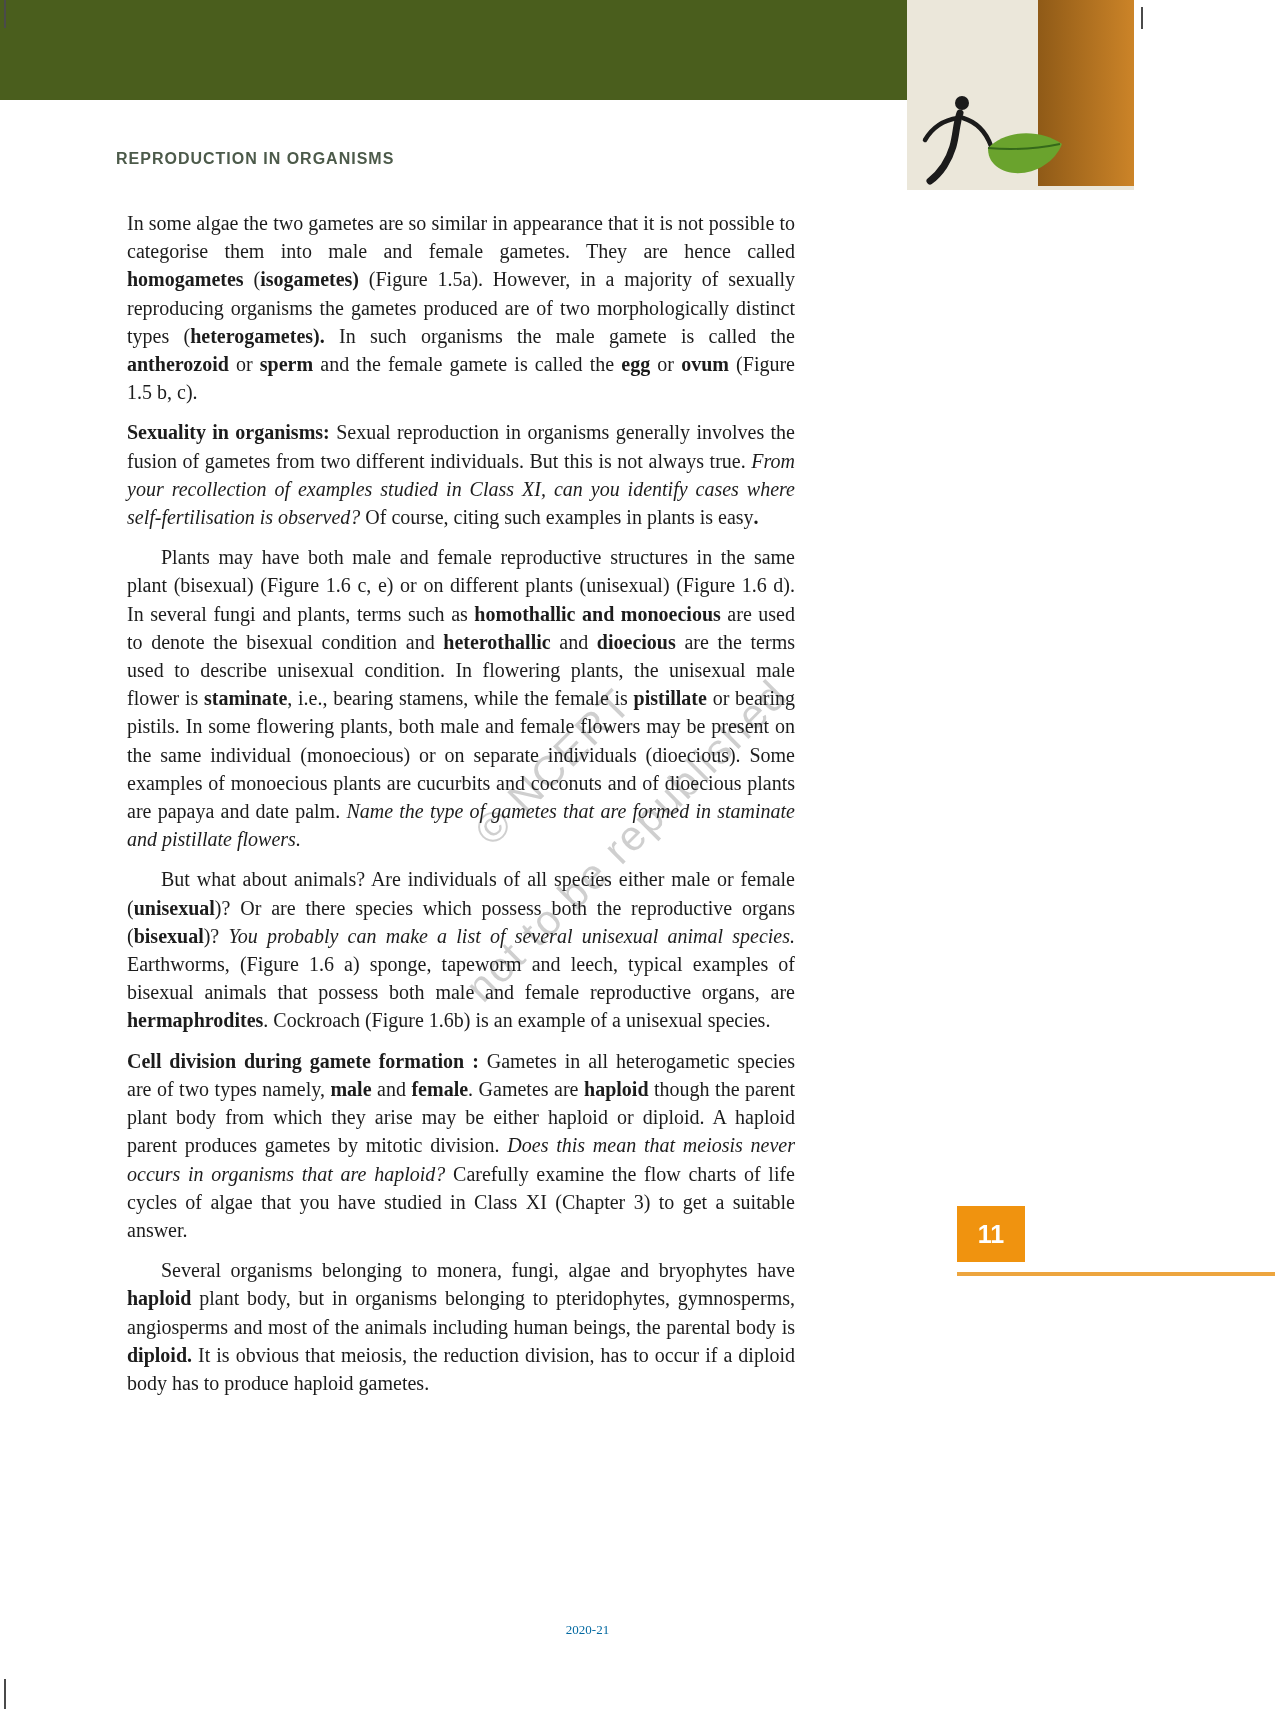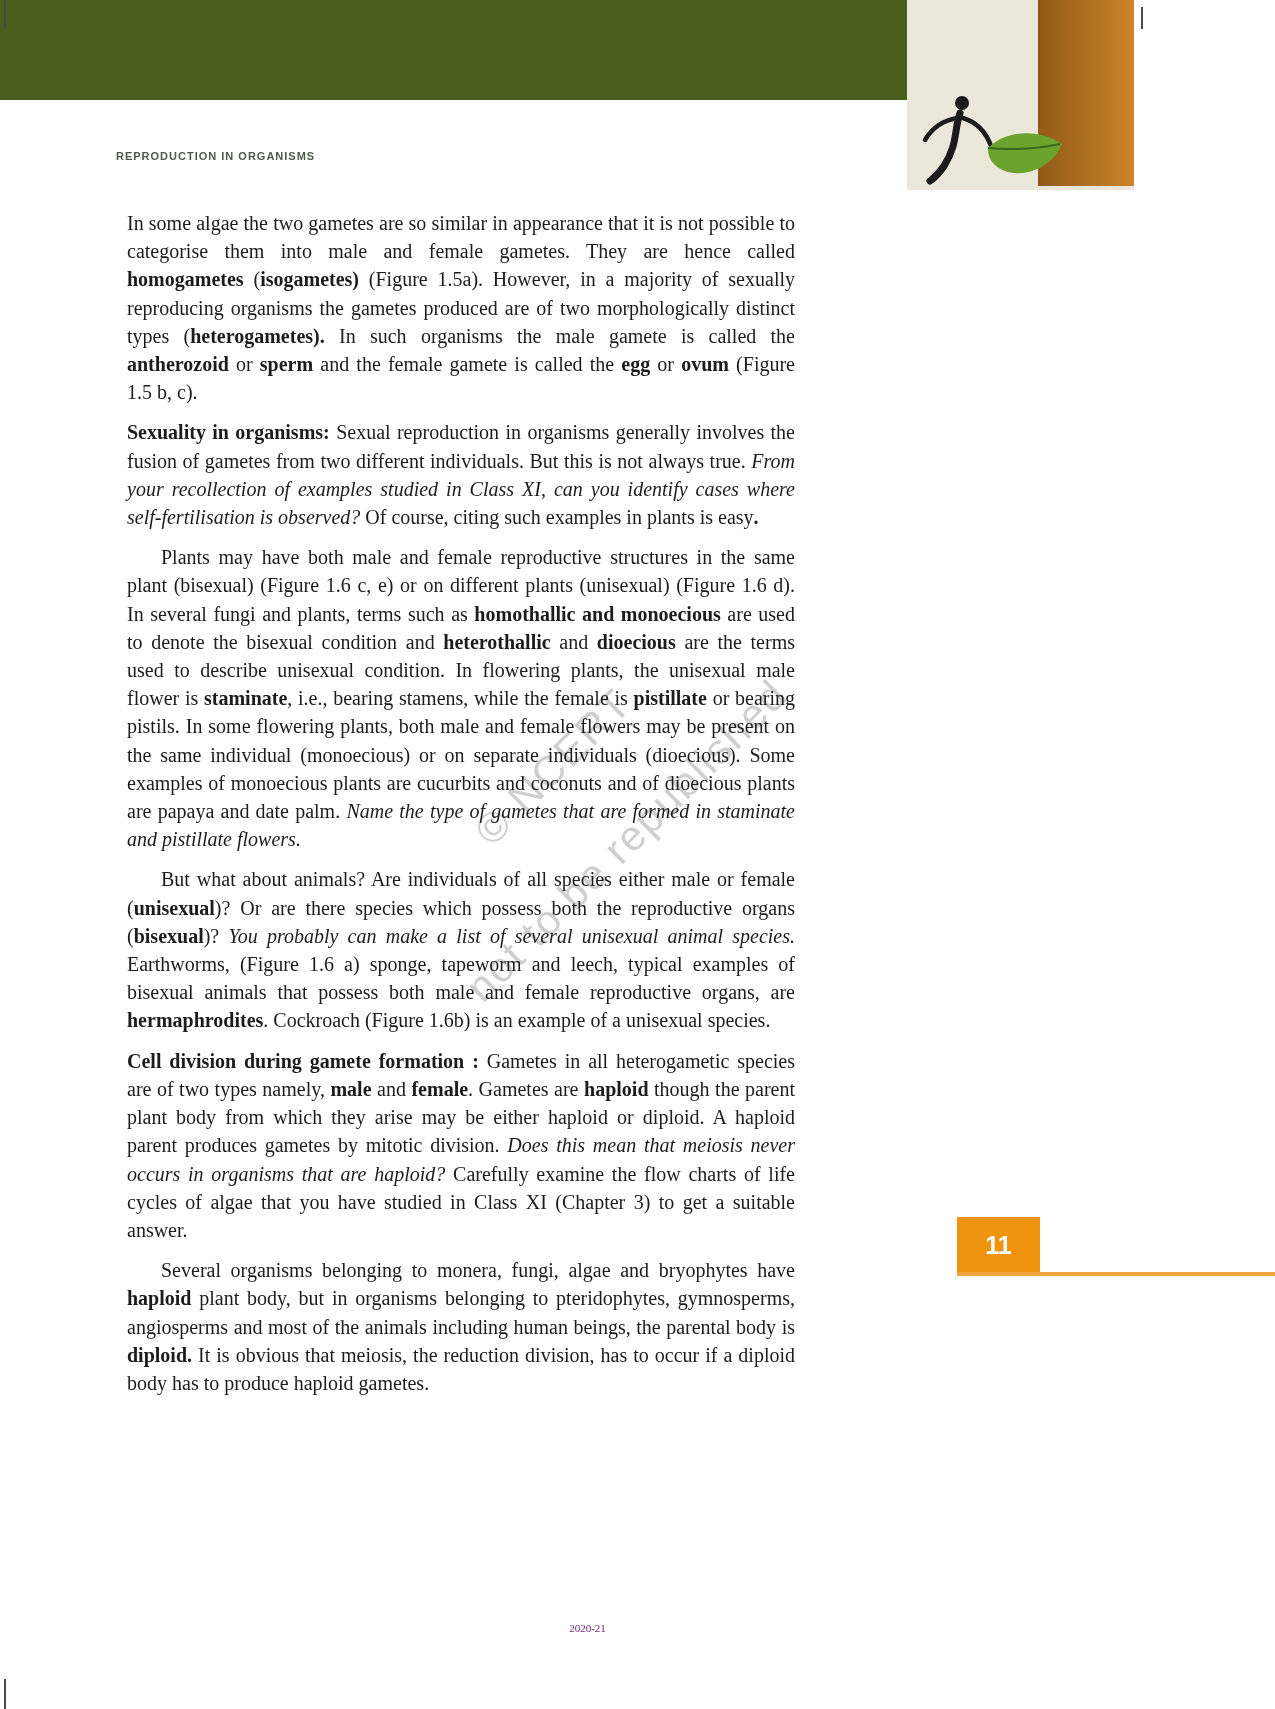--- a/index.html
+++ b/index.html
@@ -21,21 +21,21 @@
   .regmark { position:absolute; background:#4a4a4a; }
   .regmark.tl { left:4px;    top:0;      width:2px; height:28px; }
   .regmark.bl { left:4px;    top:1679px; width:2px; height:30px; }
   .regmark.tr { left:1141px; top:7px;    width:2px; height:22px; }
 
   .logo { position:absolute; left:900px; top:92px; width:170px; height:100px; }
 
   .header-label {
     position:absolute; left:116px; top:150px;
     font-family:"Liberation Sans", sans-serif; font-weight:bold;
-    font-size:11px; letter-spacing:1px;
+    font-size:16px; letter-spacing:1px;
     color:var(--header-label,#4c5a4a);
   }
 
   
   .watermark {
     position:absolute; left:260px; top:700px; width:660px;
     transform:rotate(-45deg);
     text-align:center;
     font-family:"Liberation Sans", sans-serif;
     font-size:42px; line-height:104px; letter-spacing:2px;
@@ -48,33 +48,33 @@
     font-size:20px; line-height:28.2px; text-align:justify;
     color:var(--body-text,#1c1c1c);
   }
   .article p { margin:12px; }
   .article p.indent { text-indent:34px; }
   .article p.spaced { margin-top:9px; }
   .b { font-weight:bold; }
   .i { font-style:italic; }
 
   .pagenum-box {
-    position:absolute; left:957px; top:1206px; width:83px; height:56px;
+    position:absolute; left:957px; top:1206px; width:68px; height:56px;
     background:var(--pagenum-orange,#f0930f);
     color:#ffffff; display:flex; align-items:center; justify-content:center;
-    font-family:"Liberation Sans", sans-serif; font-weight:bold; font-size:25px;margin-top:11px;
+    font-family:"Liberation Sans", sans-serif; font-weight:bold; font-size:25px;
   }
   .pagenum-rule {
     position:absolute; left:957px; top:1272px; width:318px; height:4px;
     background:var(--pagenum-rule,#eda53e);
   }
 
   .footer {
     position:absolute; left:0; top:1622px; width:1175px;
-    text-align:center; font-size:11px; color:#701a75;
+    text-align:center; font-size:13px; color:#0369a1;
     font-family:"Liberation Serif", serif;
   }
 </style>
 </head>
 <body>
 
 <div class="page">
 
   <div class="band-green"></div>
   <div class="band-beige"></div>

